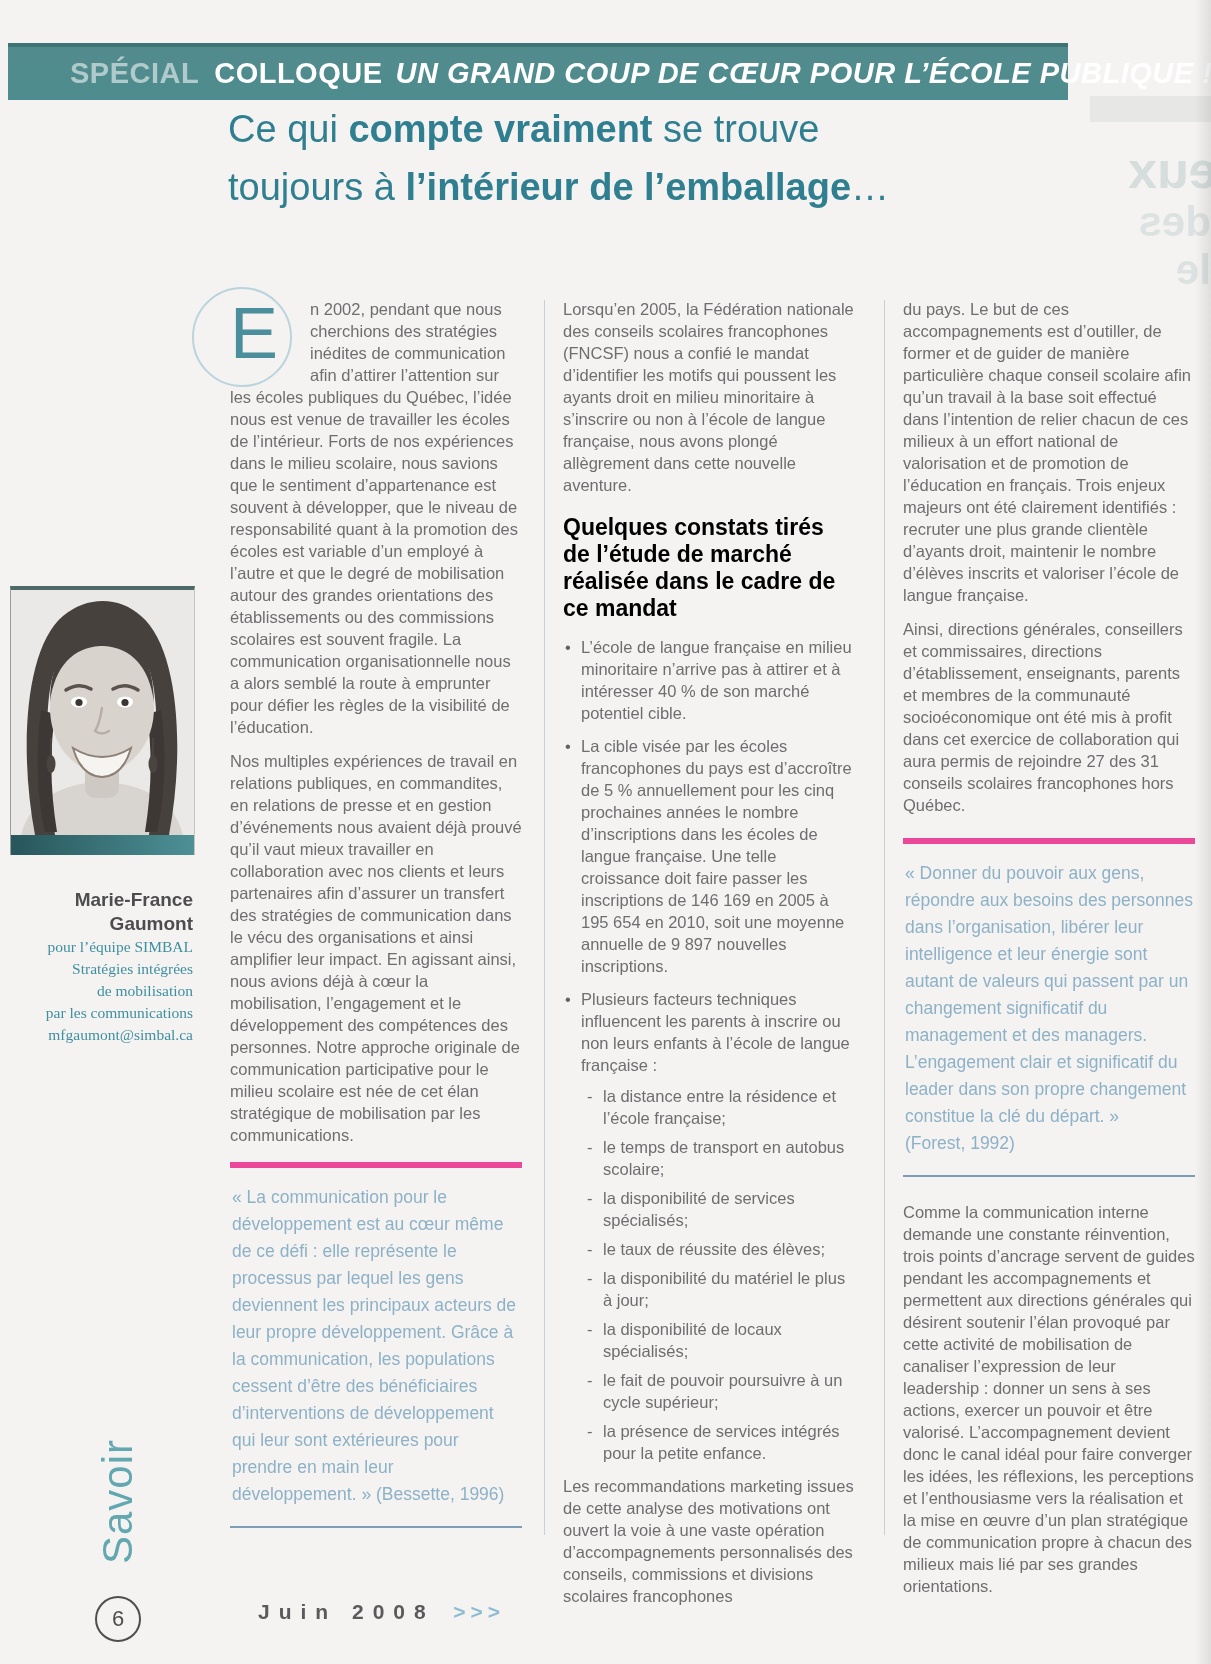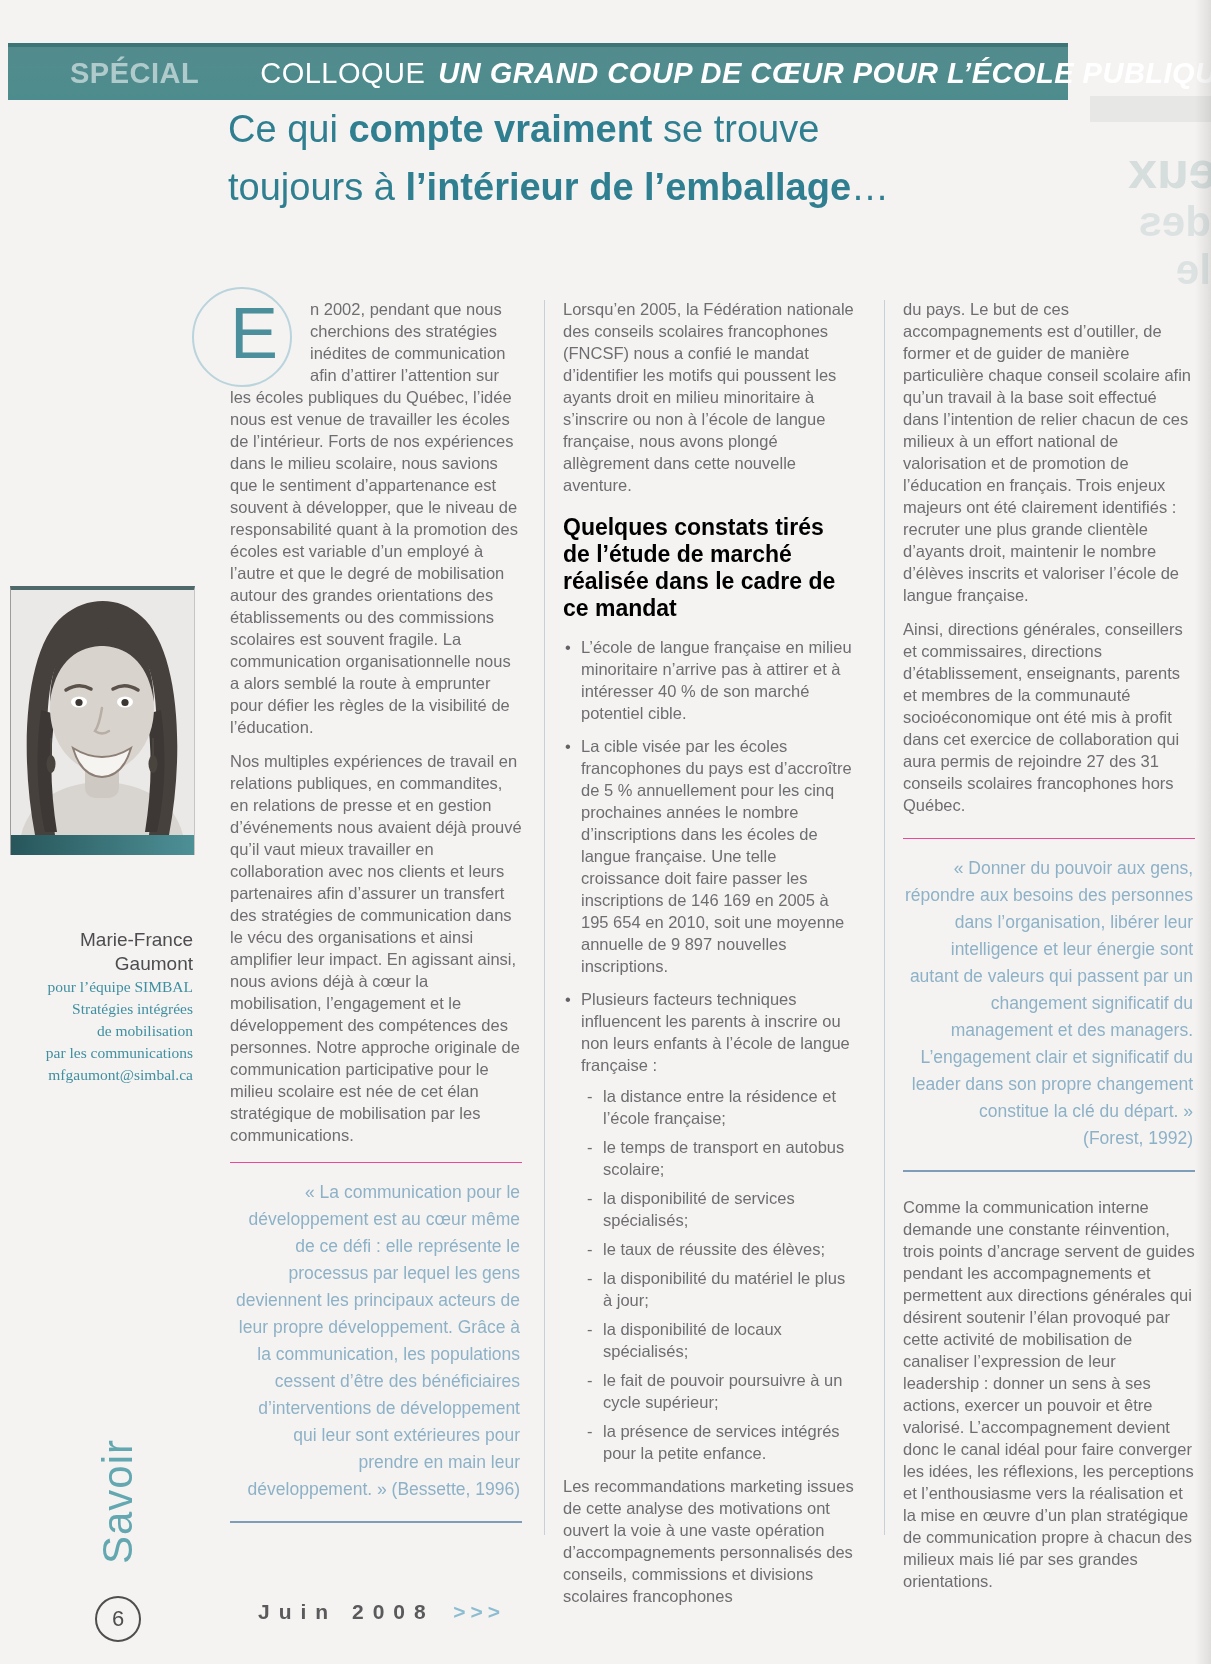--- a/index.html
+++ b/index.html
@@ -11,21 +11,21 @@
   }
   
   .banner {
     position:absolute; left:8px; top:43px; width:1060px; height:57px;
     background:linear-gradient(180deg,#538b8d 0%,#4d8c8e 100%);
     border-top:4px solid #3d7476; box-sizing:border-box;
     display:flex; align-items:center; padding-left:62px;
     font-size:29px; letter-spacing:.5px; white-space:nowrap;
   }
   .banner .pre   { color:rgba(255,255,255,.55); font-weight:600; margin-right:15px; }
-  .banner .bold  { color:#ffffff; font-weight:normal; margin-right:13px;margin-left:46px; }
+  .banner .bold  { color:#ffffff; font-weight:bold; margin-right:13px; }
   .banner .ital  { color:#ffffff; font-weight:bold; font-style:italic; }
   
   .headline {
     position:absolute; left:228px; top:100px; width:960px;
     font-size:38px; line-height:58px; color:#2f7f91; font-weight:400;
   }
   .headline b { font-weight:bold; }
   
   .ghost-text { position:absolute; transform:scaleX(-1); color:#7fa0a8; font-weight:bold; pointer-events:none; }
   .ghost-bar  { position:absolute; pointer-events:none; }
@@ -40,23 +40,23 @@
   #vline1 { left:544px; } #vline2 { left:884px; }
   
   .dropcap { float:left; position:relative; width:72px; height:66px; margin:3px 8px 0 0; }
   .dropcap .circle {
     position:absolute; left:-38px; top:-14px; width:96px; height:96px;
     border:2px solid #b9d4dc; border-radius:50%;
   }
   .dropcap .letter { position:relative; font-size:72px; line-height:64px; color:#4a8f9b; }
   
   .pullquote {
-    border-top:1px solid #ec4899; border-bottom:2px solid #7d9db8;
+    border-top:6px solid #ec4899; border-bottom:2px solid #7d9db8;
     color:#8db1c7; font-size:17.5px; line-height:27px;
-    padding:16px 2px 18px; margin-top:16px;text-align:right;
+    padding:16px 2px 18px; margin-top:16px;
   }
   #col3 .pullquote { margin-top:22px; margin-bottom:24px; }
   .pullquote .attr-block { display:block; }
   
   .col-heading {
     color:#000000; font-size:23px; line-height:27px;
     font-weight:bold; margin:18px 0 14px 0;
   }
   
   ul { list-style:none; margin:0; padding:0; }
@@ -68,21 +68,21 @@
   
   .photo {
     position:absolute; left:10px; top:586px; width:183px;
     border-top:4px solid #4f686a; border-left:1px solid #9c9c9a;
     border-right:1px solid #c5c5c3; background:#eae9e7;
   }
   .photo svg { display:block; }
   .photo-bar { height:20px; background:linear-gradient(to right,#27565b,#4d9096); }
   
   .byline { position:absolute; left:10px; top:888px; width:183px; text-align:right; }
-  .byline .name { color:#4d4d50; font-weight:normal; font-size:19px; line-height:24px;margin-top:40px; }
+  .byline .name { color:#4d4d50; font-weight:bold; font-size:19px; line-height:24px; }
   .byline .role { color:#3f8fa0; font-size:15.5px; line-height:22px;font-family:Liberation Serif, serif; }
   .byline .role:first-of-type { margin-top:7px; }
   
   .savoir {
     position:absolute; left:94px; top:1564px;
     transform:rotate(-90deg); transform-origin:0 0;
     color:#63a7b1; font-size:42px; letter-spacing:1px;
   }
   .pagenum {
     position:absolute; left:95px; top:1596px; width:46px; height:46px;

